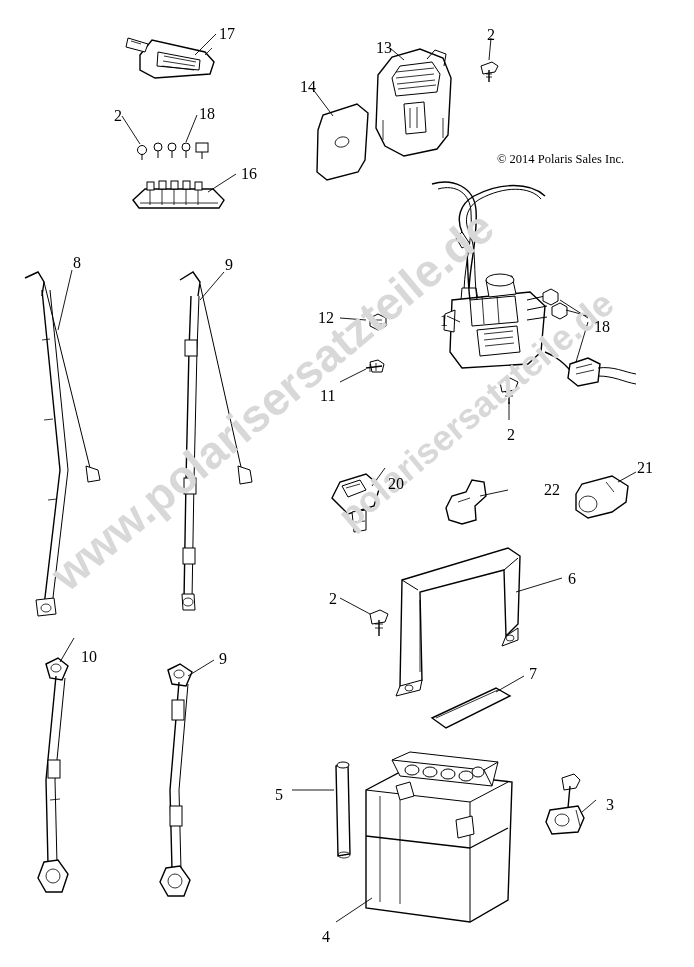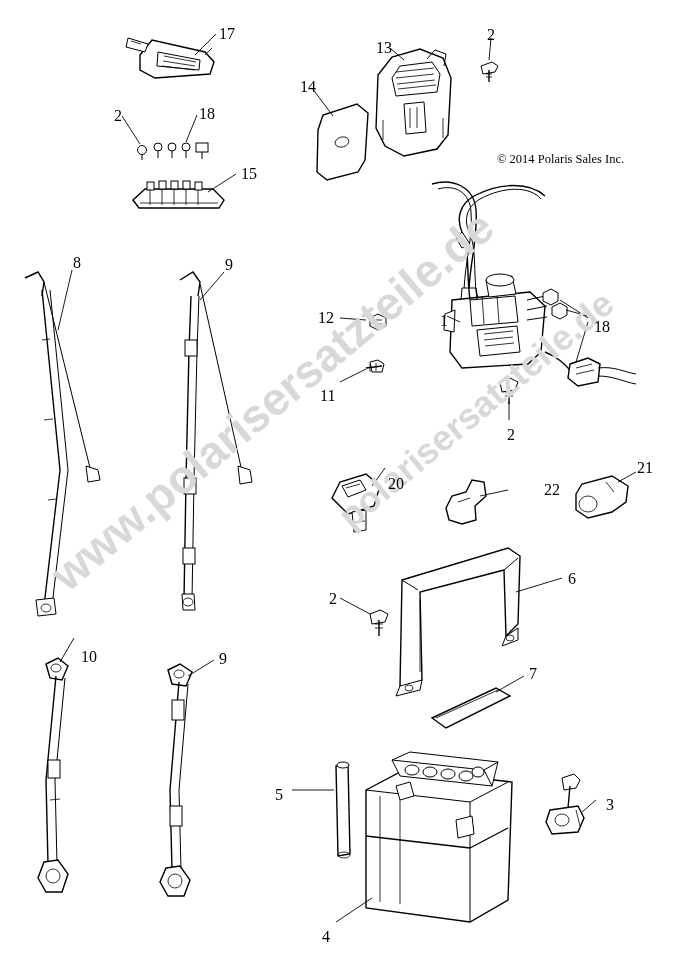--- a/index.html
+++ b/index.html
@@ -337,21 +337,21 @@
   <div class="watermark" id="wm2">polarisersatzteile.de</div>
 
   <div class="copyright" style="left:497px; top:144px;">© 2014 Polaris Sales Inc.</div>
 
   <div class="callout" style="left:219px; top:26px;">17</div>
   <div class="callout" style="left:487px; top:27px;">2</div>
   <div class="callout" style="left:376px; top:40px;">13</div>
   <div class="callout" style="left:300px; top:79px;text-align:center;">14</div>
   <div class="callout" style="left:114px; top:108px;">2</div>
   <div class="callout" style="left:199px; top:106px;">18</div>
-  <div class="callout" style="left:241px; top:166px;">15</div>
+  <div class="callout" style="left:241px; top:166px;">16</div>
   <div class="callout" style="left:73px; top:255px;">8</div>
   <div class="callout" style="left:225px; top:257px;">9</div>
   <div class="callout" style="left:318px; top:310px;">12</div>
   <div class="callout" style="left:440px; top:313px;">1</div>
   <div class="callout" style="left:594px; top:319px;">18</div>
   <div class="callout" style="left:320px; top:388px;">11</div>
   <div class="callout" style="left:507px; top:427px;">2</div>
   <div class="callout" style="left:388px; top:476px;">20</div>
   <div class="callout" style="left:637px; top:460px;">21</div>
   <div class="callout" style="left:512px; top:482px;margin-left:32px;">22</div>

